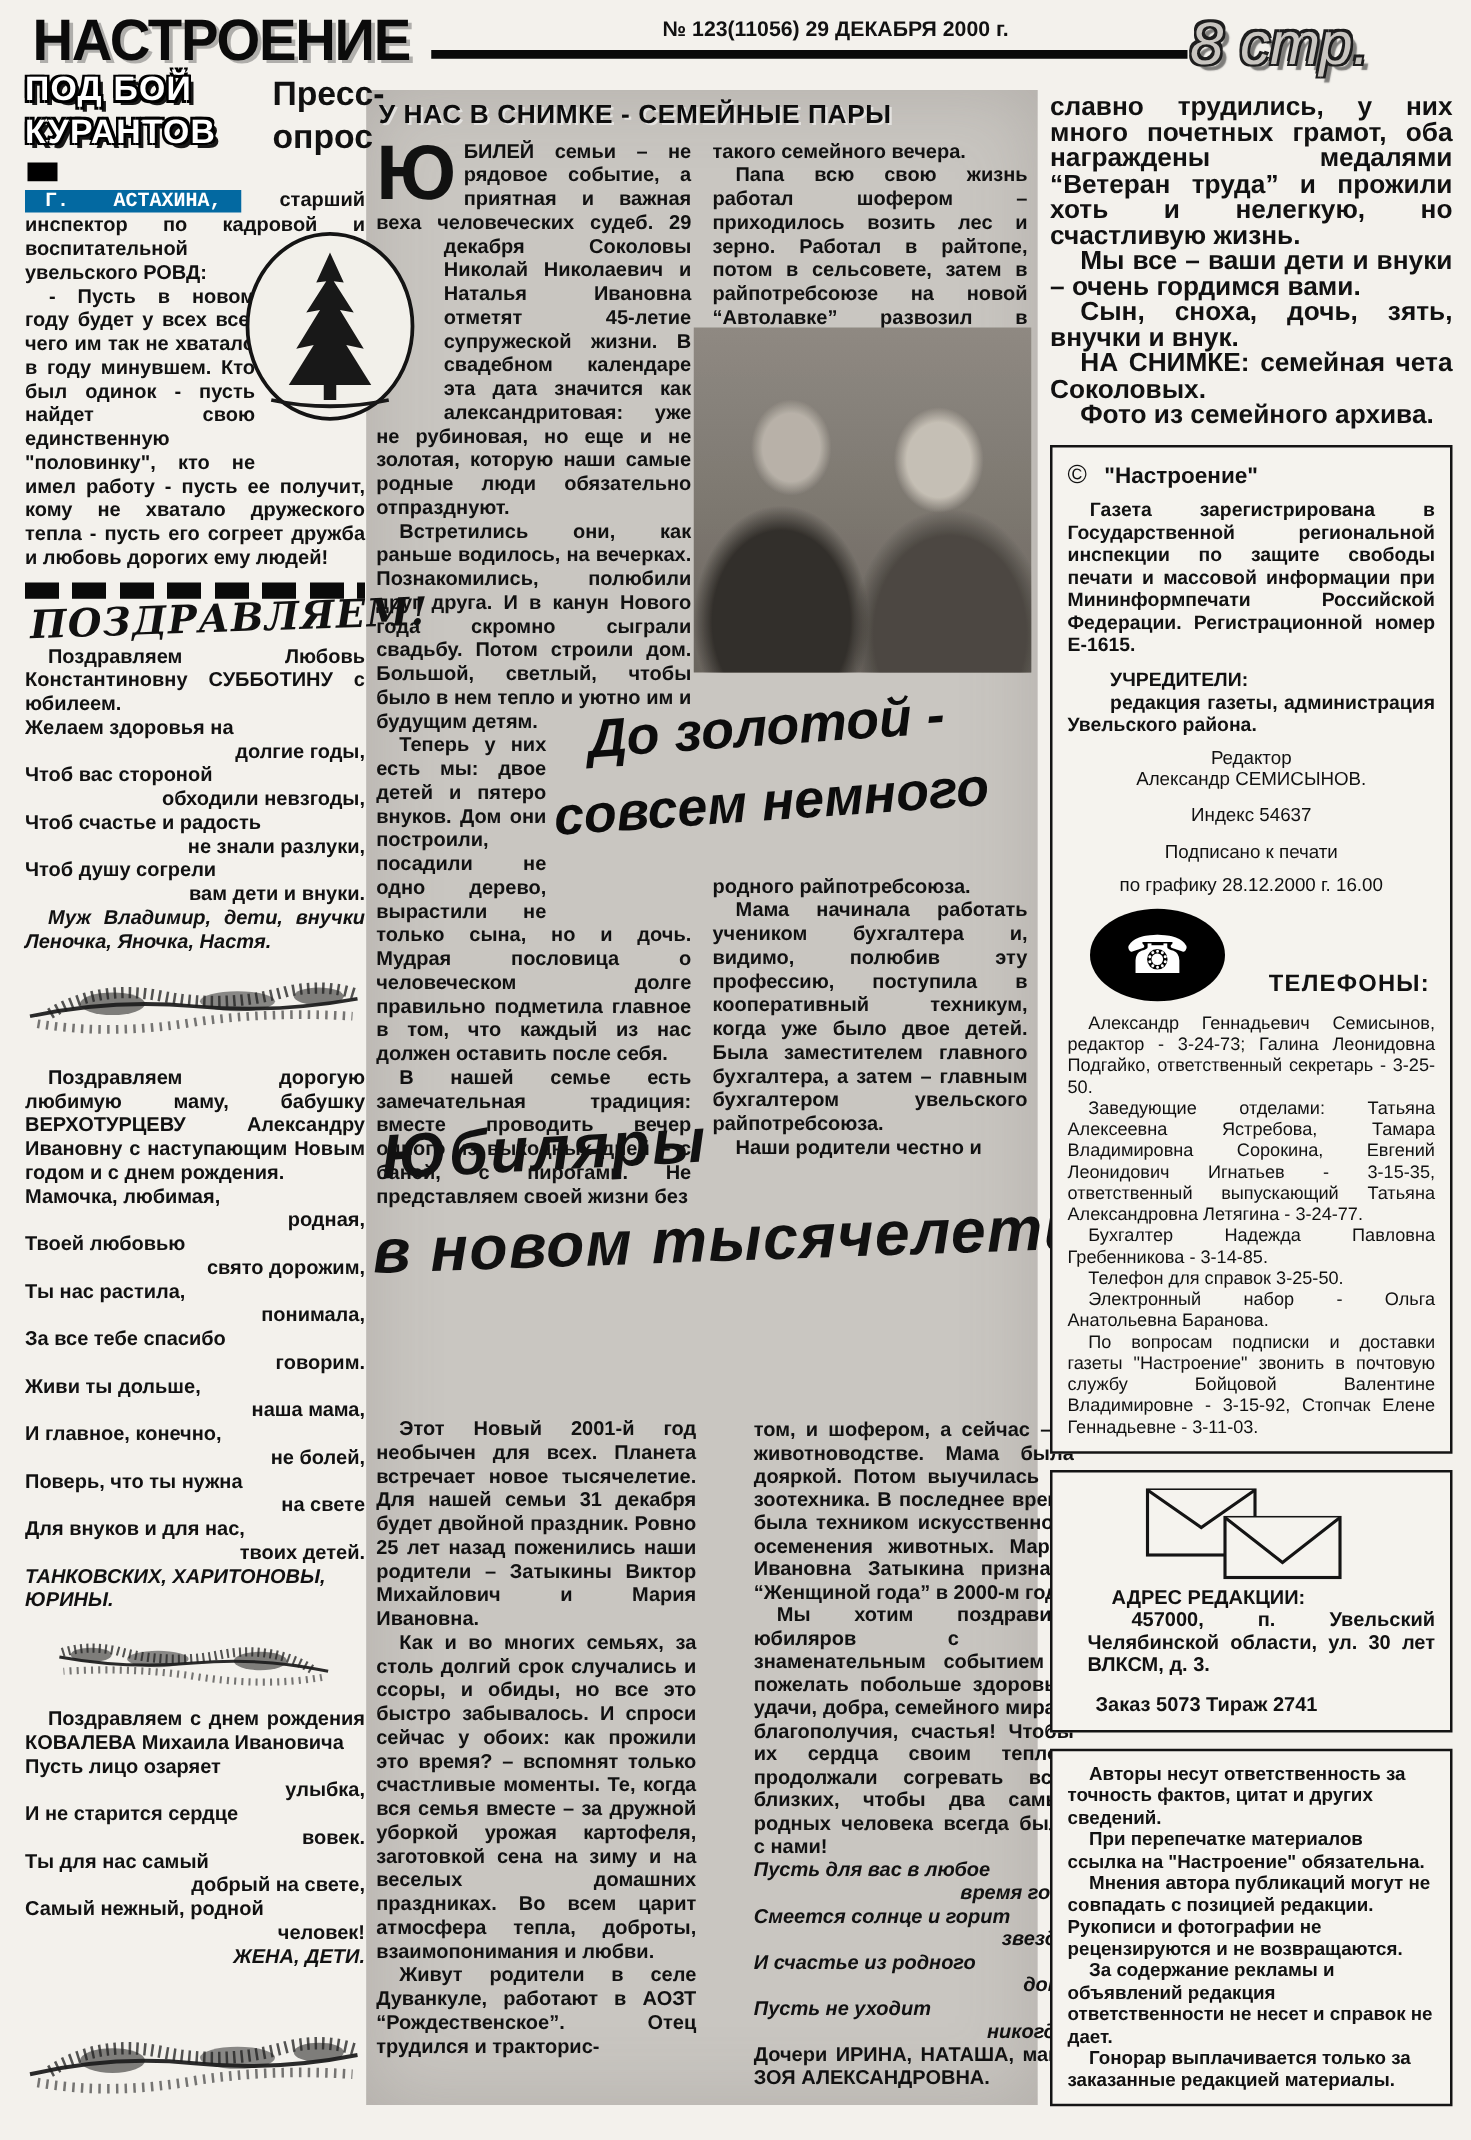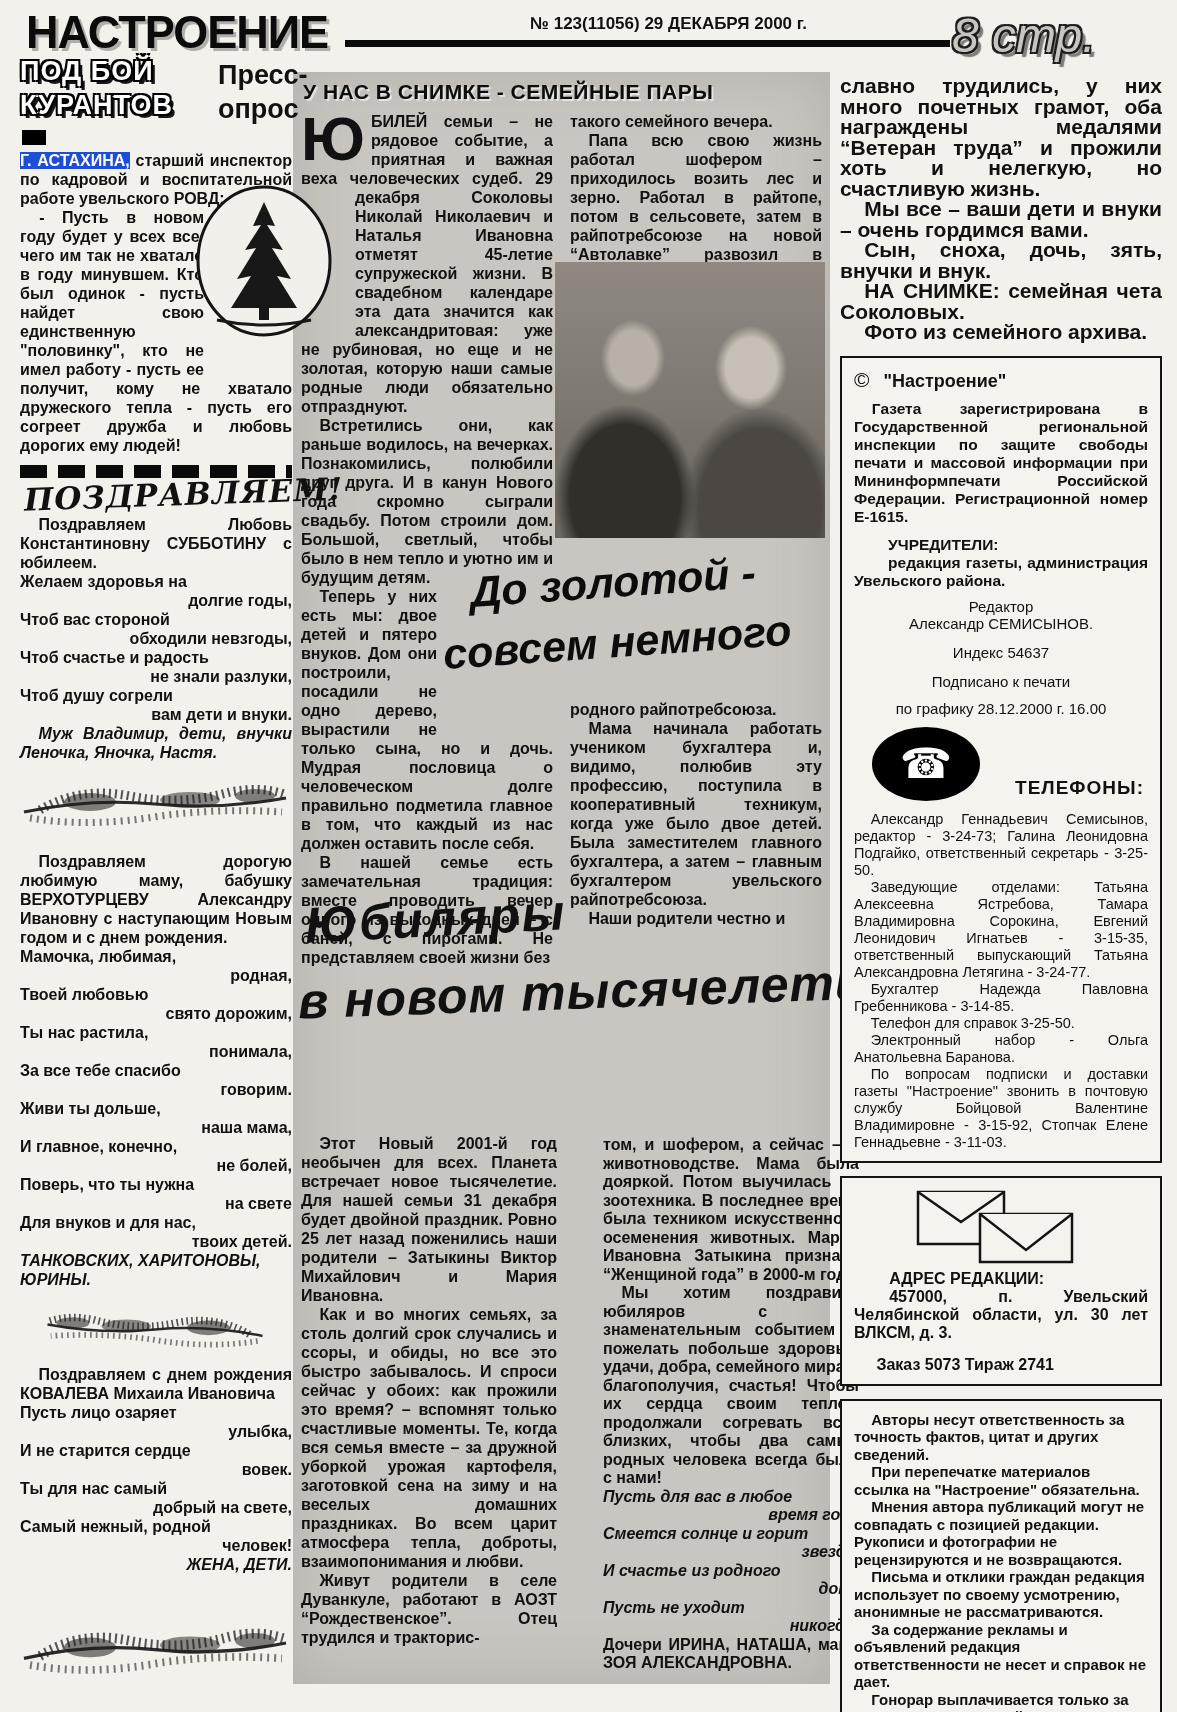--- a/index.html
+++ b/index.html
@@ -20,21 +20,21 @@
   #pagenum{left:952px;top:8px;font-size:48px;font-weight:normal;font-style:italic;
            color:#c8c5c0;
            text-shadow:-2px -2px 0 #1e1e1e,2px -2px 0 #1e1e1e,-2px 2px 0 #1e1e1e,2px 2px 0 #1e1e1e,5px 5px 1px rgba(30,30,30,.55);}
   
   #leftcol{left:20px;top:54px;width:272px;font-size:16px;line-height:19px;}
   .outline{font-weight:900;color:#fff;letter-spacing:1px;
            text-shadow:-2px -2px 0 #000,2px -2px 0 #000,-2px 2px 0 #000,2px 2px 0 #000,4px 4px 0 #181818;}
   #rubric div{font-size:27px;line-height:34px;}
   #kicker{left:198px;top:4px;font-size:17px;line-height:20px;font-weight:bold;}
   #blacksq{width:24px;height:15px;background:#000;margin:8px 0 6px 2px;}
-  .hl{background:#1d4ed8;color:#fff;font-weight:bold;padding:0 0;}
+  .hl{background:#0369a1;color:#fff;font-weight:bold;padding:0 16px;font-family:Liberation Mono, monospace;}
   .sp-tree-r{float:right;width:84px;height:168px;margin-left:4px;}
   .lquote{text-indent:1.2em;font-weight:bold;text-align:justify;}
   #divider{height:13px;margin:10px 0 8px 0;
            background:repeating-linear-gradient(90deg,#0a0a0a 0 27px,rgba(0,0,0,0) 27px 38px);}
   #pozdr{font-family:"DejaVu Serif",serif;font-style:italic;font-weight:bold;
          font-size:31px;letter-spacing:1px;margin:6px 0 10px 4px;transform:rotate(-2deg);}
   .greet{margin-top:6px;}
   .greet .p{text-align:justify;}
   .l{text-align:left;font-weight:bold;}
   .r{text-align:right;font-weight:bold;}
@@ -300,28 +300,27 @@
         <svg class="abs" style="left:60px;top:0;" width="170" height="76" viewBox="0 0 170 76">
           <g fill="#f5f3ee" stroke="#141414" stroke-width="2.5">
             <rect x="4" y="4" width="86" height="52"></rect>
             <path d="M4 4 L47 34 L90 4"></path>
             <rect x="66" y="26" width="92" height="48"></rect>
             <path d="M66 26 L112 62 L158 26"></path>
           </g>
         </svg>
       </div>
       <div class="imp" style="text-indent:2.2em;font-size:16px;">АДРЕС РЕДАКЦИИ:</div>
-      <div class="imp" style="font-size:16px;text-indent:2.2em;">457000, п. Увельский Челябинской области, ул. 30 лет ВЛКСМ, д. 3.</div>
+      <div class="imp" style="font-size:16px;text-indent:2.2em;margin-left:16px;">457000, п. Увельский Челябинской области, ул. 30 лет ВЛКСМ, д. 3.</div>
       <div class="imp" style="margin-top:14px;font-size:16px;text-indent:1.4em;">Заказ 5073   Тираж 2741</div>
     </div>
 
     <div class="box rules">
         <div class="p">Авторы несут ответственность за точность фактов, цитат и других сведений.</div>
         <div class="p">При перепечатке материалов ссылка на "Настроение" обязательна.</div>
         <div class="p">Мнения автора публикаций могут не совпадать с позицией редакции. Рукописи и фотографии не рецензируются и не возвращаются.</div>
-        <div class="p">Письма и отклики граждан редакция использует по своему усмотрению, анонимные не рассматриваются.</div>
         <div class="p">За содержание рекламы и объявлений редакция ответственности не несет и справок не дает.</div>
         <div class="p">Гонорар выплачивается только за заказанные редакцией материалы.</div>
       </div>
 
   </div>
 
 </div>
 
 </body></html>

